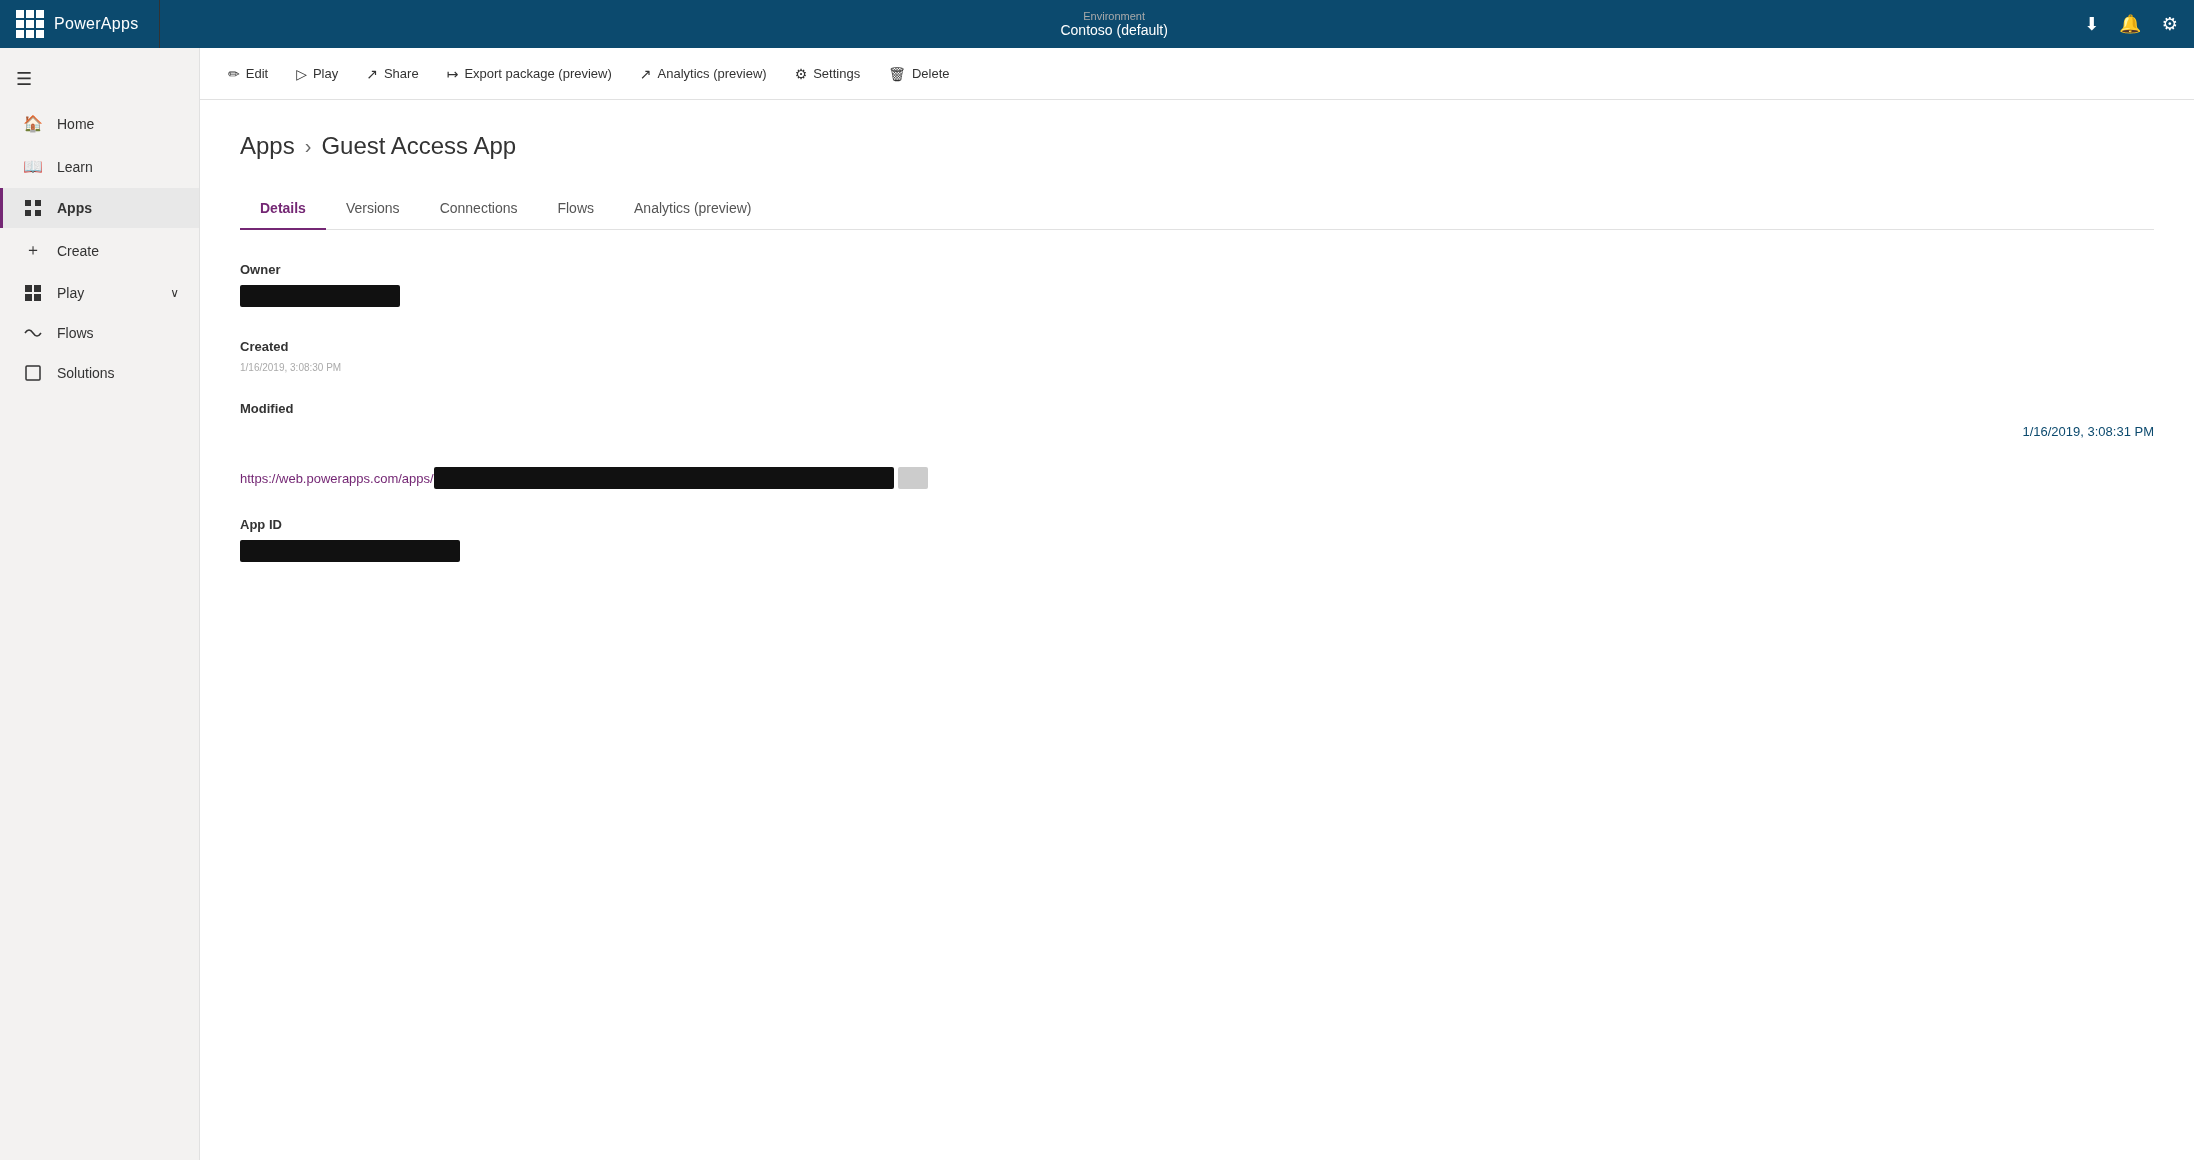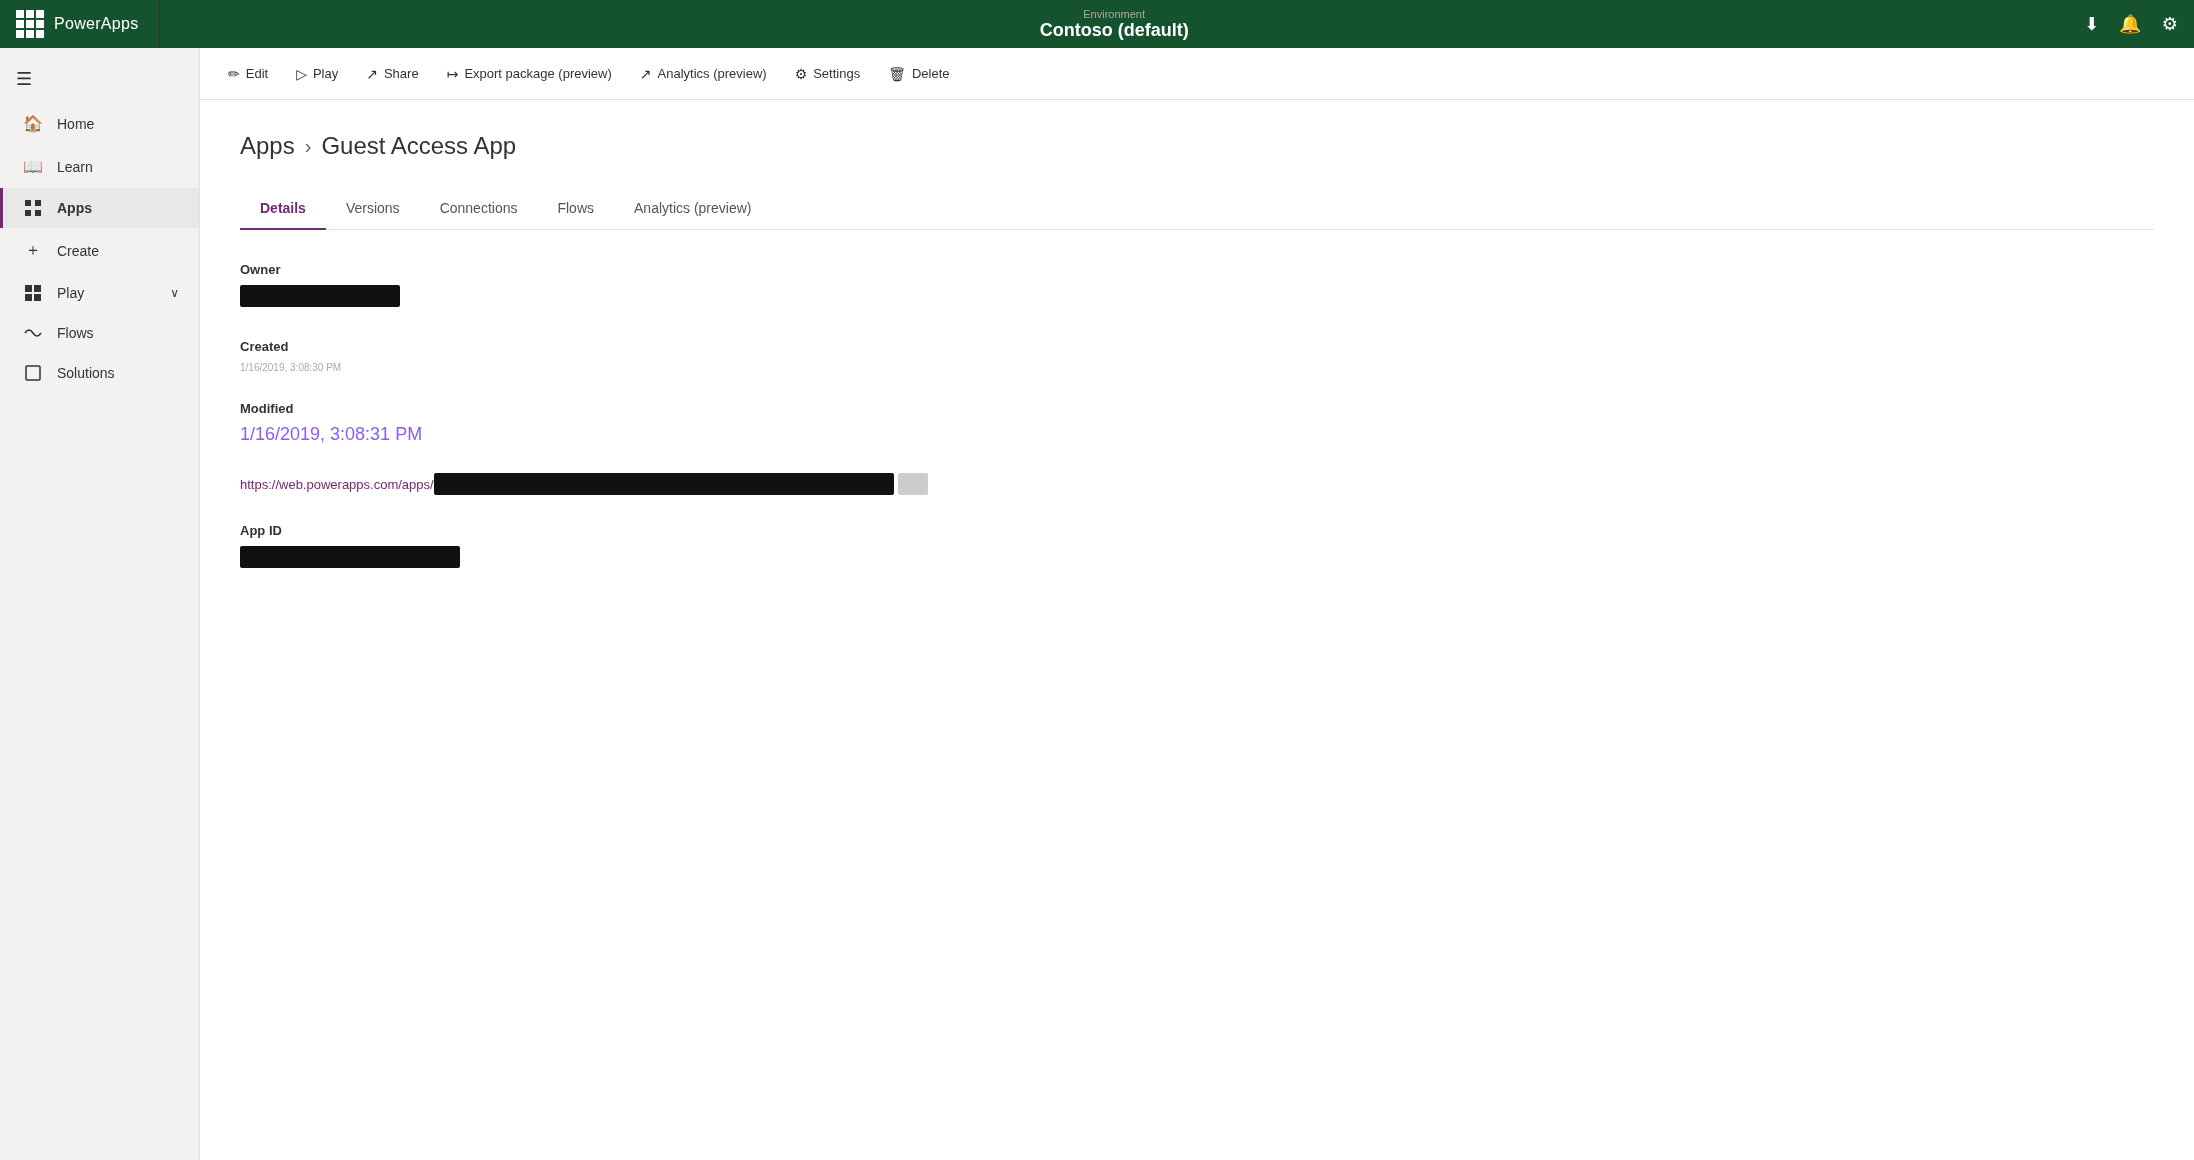--- a/index.html
+++ b/index.html
@@ -1,20 +1,20 @@
 <!DOCTYPE html>
 <html><head>
   <meta charset="utf-8">
   <style>
     * { margin: 0; padding: 0; box-sizing: border-box; }
     body { font-family: 'Segoe UI', sans-serif; background: #f3f2f1; display: flex; flex-direction: column; height: 100vh; overflow: hidden; }
 
     
     .top-bar {
-      background: #14532d;
+      background: #0c4a6e;
       color: white;
       height: 48px;
       display: flex;
       align-items: center;
       flex-shrink: 0;
       z-index: 100;
     }
     .top-bar-logo {
       width: 160px;
       display: flex;
@@ -48,23 +48,23 @@
       justify-content: center;
     }
     .environment-info {
       text-align: center;
     }
     .environment-label {
       font-size: 11px;
       color: #aaa;
     }
     .environment-name {
-      font-size: 18px;
+      font-size: 14px;
       color: white;
-      font-weight: 700;
+      font-weight: 400;
     }
     .top-bar-actions {
       display: flex;
       align-items: center;
       gap: 20px;
       padding: 0 16px;
     }
     .top-bar-icon {
       color: white;
       font-size: 18px;
@@ -397,21 +397,21 @@
         <div class="detail-value-redacted" style="width: 160px;"></div>
       </div>
 
       <div class="detail-section">
         <div class="detail-label">Created</div>
         <div class="detail-value" style="color:#aaa; font-size:10px;">1/16/2019, 3:08:30 PM</div>
       </div>
 
       <div class="detail-section">
         <div class="detail-label">Modified</div>
-        <div class="detail-value" style="color:#8b5cf6; font-size:18px;">1/16/2019, 3:08:31 PM</div>
+        <div class="detail-value" style="color:#0c4a6e; font-size:13px;text-align:right;">1/16/2019, 3:08:31 PM</div>
       </div>
 
       <div class="detail-section">
         <div style="display:flex; align-items:center; gap:0;">
           <span class="detail-link">https://web.powerapps.com/apps/</span>
           <span style="display:inline-block; background:#111; height:22px; width:460px; border-radius:2px; vertical-align:middle;"></span>
           <span style="display:inline-block; background:#ccc; height:22px; width:30px; border-radius:2px; margin-left:4px; vertical-align:middle;"></span>
         </div>
       </div>
 

